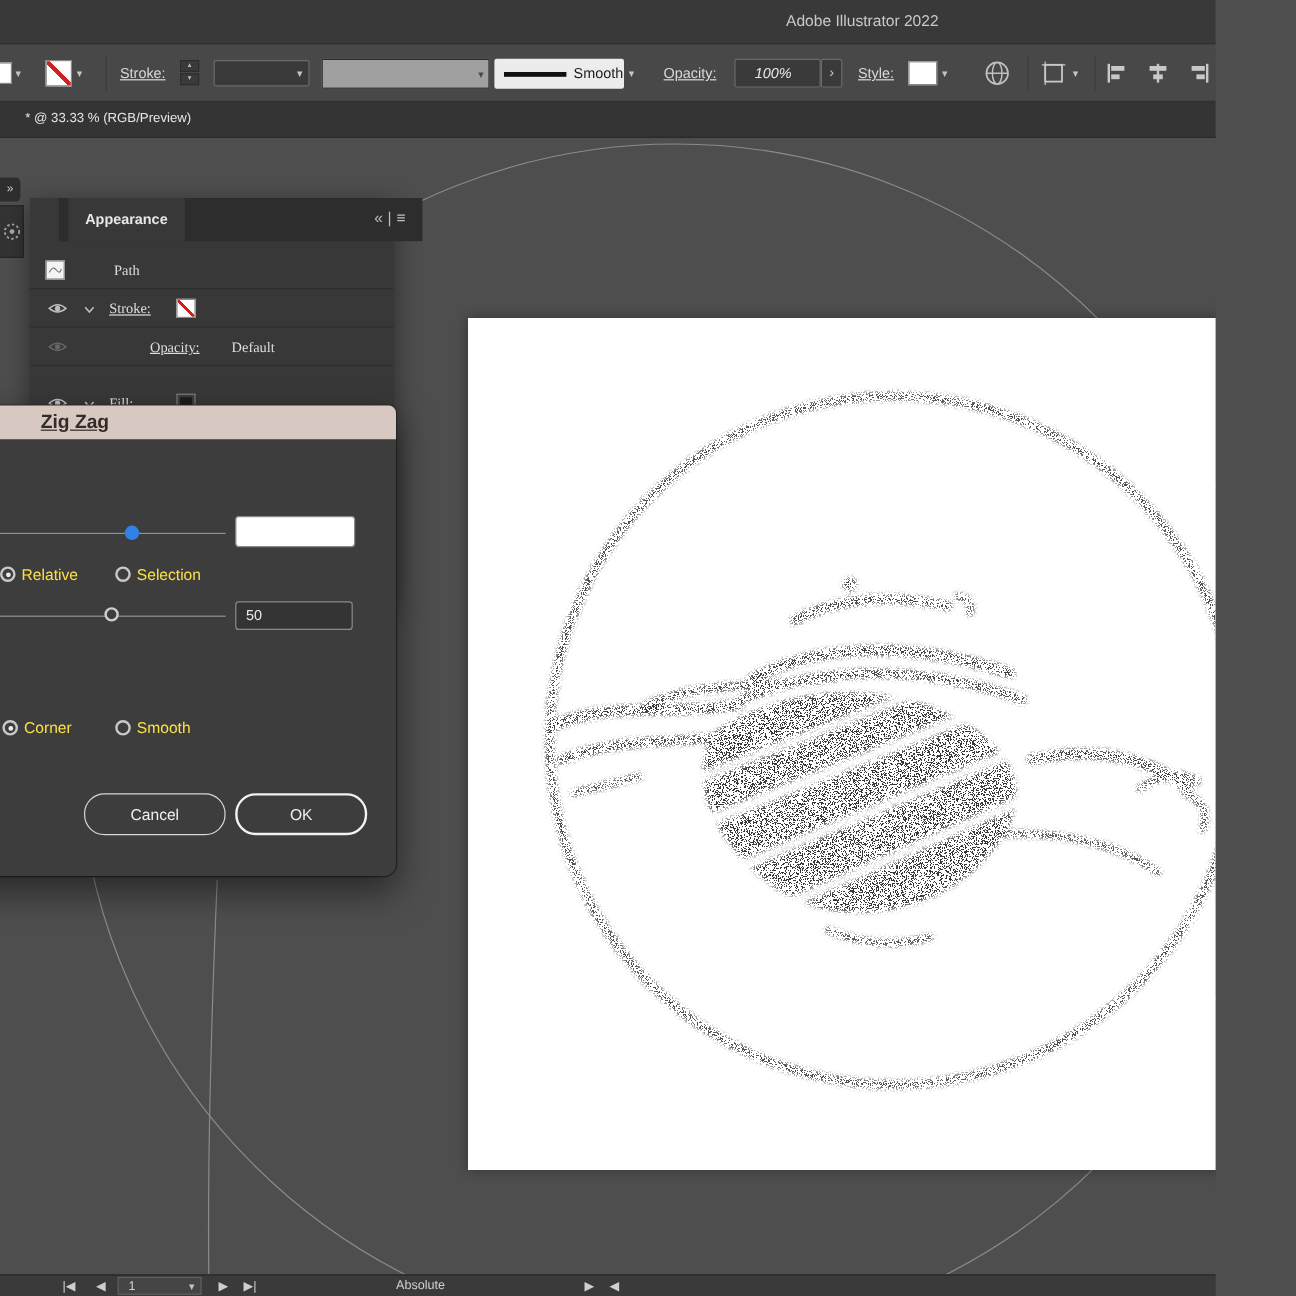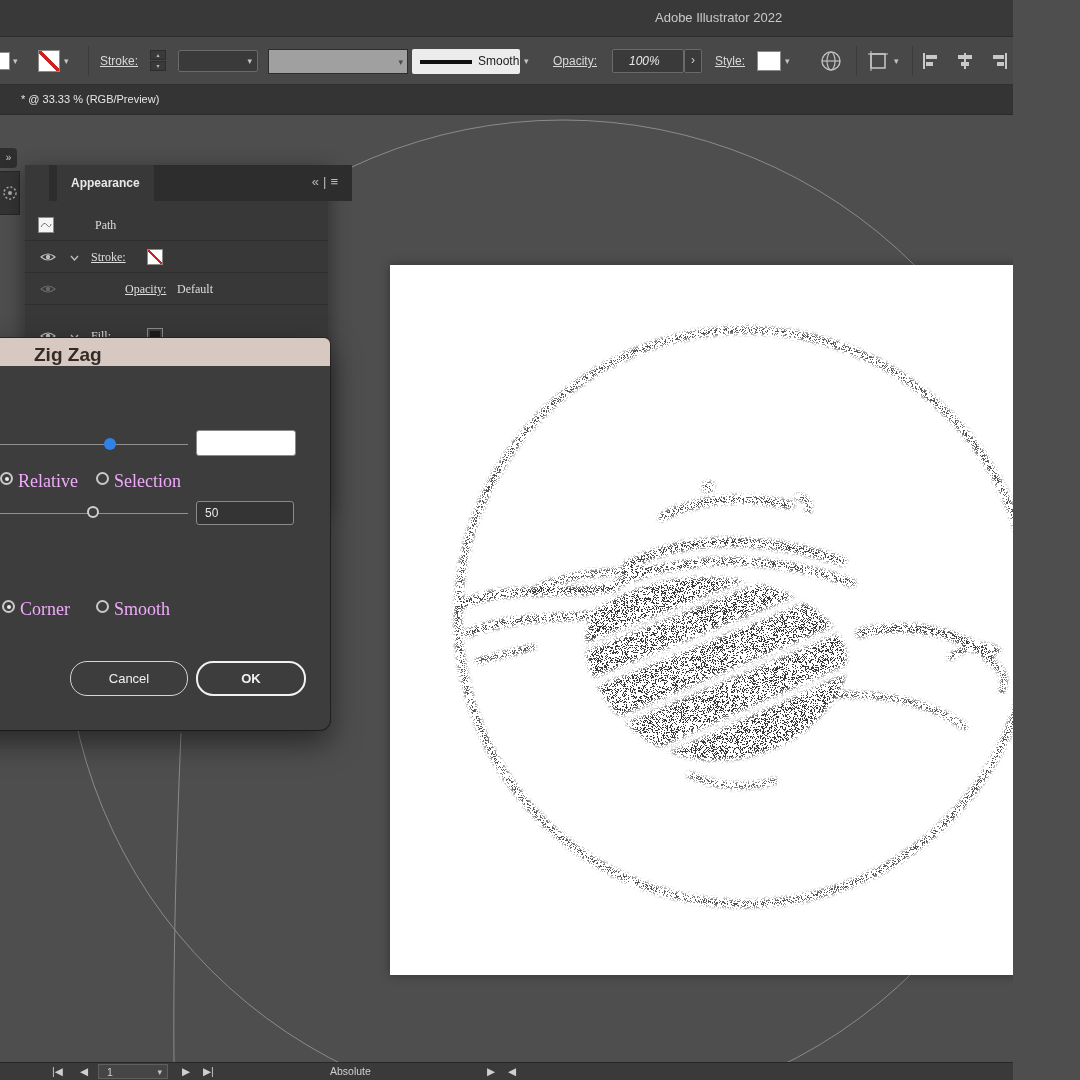--- a/index.html
+++ b/index.html
@@ -43,27 +43,27 @@
   .arow { position:absolute; left:0; width:100%; height:31px; border-bottom:1px solid #2e2e2e; }
   .arow .txt { position:absolute; top:8px; font-size:12px; color:#dedede;font-family:Liberation Serif, serif; }
   .ulink { text-decoration:underline; }
   .arow .sw { position:absolute; top:7px; width:16px; height:16px; }
   .eye { position:absolute; left:15px; top:9px; }
 
   
   .zz { position:absolute; left:-70px; top:338px; width:400px; height:392px; background:#3d3d3d;
         border-radius:6px 6px 10px 10px; box-shadow:0 12px 30px rgba(0,0,0,0.5), 0 0 0 1px #2b2b2b; z-index:8; }
   .zz .zhead { position:absolute; left:0; top:0; width:100%; height:28px; background:#d7c8c1; border-radius:6px 6px 0 0; }
-  .zz .ztitle { position:absolute; left:104px; top:6px; font-size:19px; font-weight:bold; color:#332b28; }
+  .zz .ztitle { position:absolute; left:104px; top:6px; font-size:16px; font-weight:bold; color:#332b28;text-decoration:underline; }
   .track { position:absolute; height:1px; background:#909090; }
   .sl-dot { position:absolute; width:12px; height:12px; border-radius:50%; }
   .sl-knob { position:absolute; width:12px; height:12px; border-radius:50%; border:2px solid #cfcfcf; background:#3d3d3d; }
   .radio { position:absolute; width:13px; height:13px; border-radius:50%; border:2px solid #c9c9c9; background:transparent; }
   .radio.sel::after { content:""; position:absolute; left:2.5px; top:2.5px; width:4px; height:4px; border-radius:50%; background:#ececec; }
-  .zz .rlabel { position:absolute; font-size:18px; color:#f0abfc;font-family:Liberation Serif, serif; }
+  .zz .rlabel { position:absolute; font-size:13px; color:#fde047; }
   .zz-field1 { position:absolute; left:266px; top:92px; width:100px; height:26px; background:#ffffff;
                border:1px solid #8a8a8a; border-radius:3px; }
   .zz-field2 { position:absolute; left:266px; top:163px; width:98px; height:24px; background:#343434;
                border:1px solid #8a8a8a; border-radius:3px; color:#e9e9e9; font-size:12px; line-height:22px; padding-left:8px; }
   .zz-btn { position:absolute; top:323px; height:35px; border-radius:17px; background:transparent; color:#f0f0f0;
             font-size:13px; text-align:center; line-height:33px; font-family:"Liberation Sans",sans-serif; }
 
   
   .statusbar { position:absolute; left:0; top:1062px; width:1080px; height:18px; background:#3a3a3a;
                border-top:1px solid #262626; z-index:9; font-size:10.5px; color:#cfcfcf; }
@@ -240,21 +240,21 @@
       <span class="txt ulink" style="left:66px;">Stroke:</span>
       <div class="sw swatch swatch-none" style="left:122px;"></div>
     </div>
 
     <div class="arow" style="top:109px;">
       <svg class="eye" style="opacity:0.35;" width="16" height="12" viewBox="0 0 16 12">
         <path d="M1 6 Q8 0 15 6 Q8 12 1 6 Z" fill="none" stroke="#bdbdbd" stroke-width="1.2"></path>
           <circle cx="8" cy="6" r="2.2" fill="#bdbdbd"></circle>
       </svg>
       <span class="txt ulink" style="left:100px;">Opacity:</span>
-      <span class="txt" style="left:152px;">Default</span>
+      <span class="txt" style="left:168px;">Default</span>
     </div>
 
     <div class="arow" style="top:156px;">
       <svg class="eye" width="16" height="12" viewBox="0 0 16 12">
         <path d="M1 6 Q8 0 15 6 Q8 12 1 6 Z" fill="none" stroke="#bdbdbd" stroke-width="1.2"></path>
           <circle cx="8" cy="6" r="2.2" fill="#bdbdbd"></circle>
       </svg>
       <svg class="abs" style="left:45px; top:13px;" width="9" height="6" viewBox="0 0 9 6">
         <polyline points="1,1 4.5,5 8,1" fill="none" stroke="#bdbdbd" stroke-width="1.4"></polyline>
       </svg>
@@ -280,21 +280,21 @@
     <div class="track" style="left:20px; top:175px; width:238px;"></div>
     <div class="sl-knob" style="left:157px; top:168px;"></div>
     <div class="zz-field2">50</div>
 
     <div class="radio sel" style="left:72px; top:262px;"></div>
     <span class="rlabel" style="left:90px; top:261px;">Corner</span>
     <div class="radio" style="left:166px; top:262px;"></div>
     <span class="rlabel" style="left:184px; top:261px;">Smooth</span>
 
     <div class="zz-btn" style="left:140px; width:118px; border:1px solid #d5d5d5;">Cancel</div>
-    <div class="zz-btn" style="left:266px; width:110px; border:2px solid #f2f2f2; line-height:31px;font-weight:bold;">OK</div>
+    <div class="zz-btn" style="left:266px; width:110px; border:2px solid #f2f2f2; line-height:31px;">OK</div>
   </div>
 
   <div class="statusbar">
     <span class="sb-item" style="left:52px;">|◀</span>
     <span class="sb-item" style="left:80px;">◀</span>
     <div class="sb-box">
       <span style="position:absolute; left:8px; top:1px;">1</span>
       <span class="caret" style="position:absolute; right:5px; top:3px;">▾</span>
     </div>
     <span class="sb-item" style="left:182px;">▶</span>

